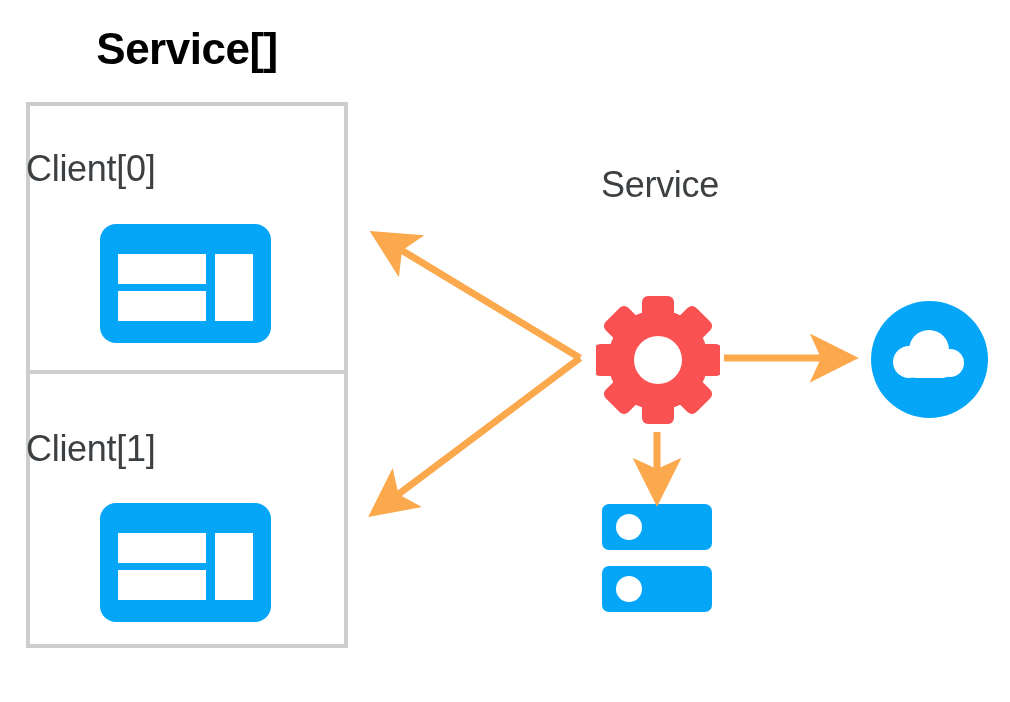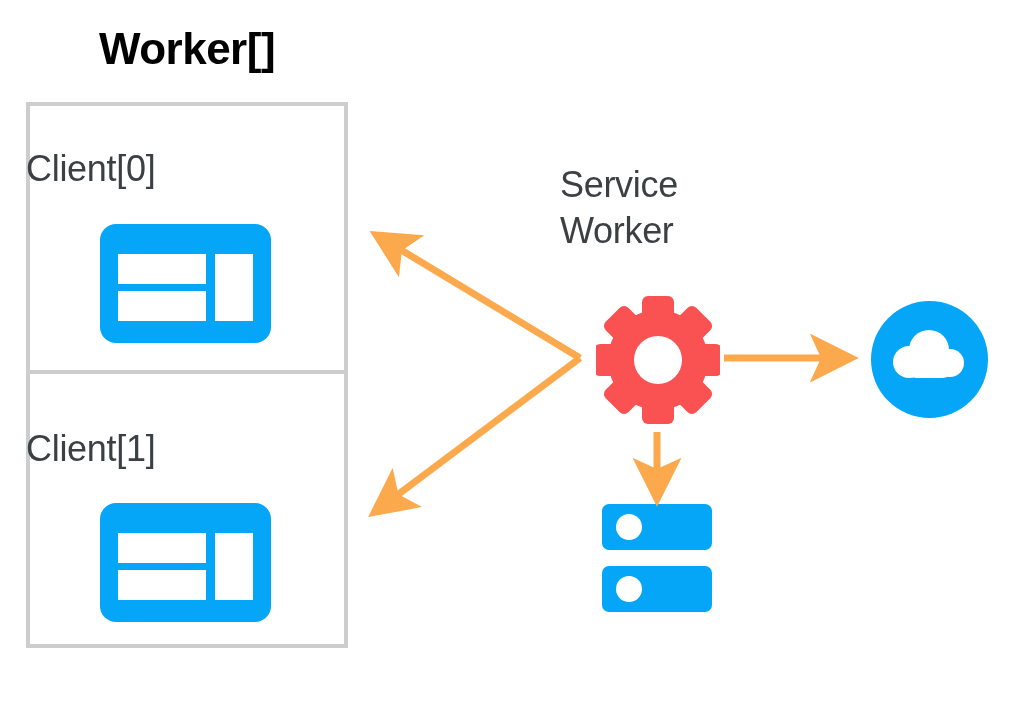--- a/index.html
+++ b/index.html
@@ -44,20 +44,21 @@
     white-space: nowrap;
   }
   .client-label.c0 { top: 148px; }
   .client-label.c1 { top: 428px; }
 
   .sw-label {
     position: absolute;
     left: 560px;
     top: 162px;
     width: 200px;
+    text-align: center;
     font-size: 36px;
     font-weight: 400;
     color: #3C4043;
     letter-spacing: -0.3px;
     line-height: 1.28;
   }
 
   
   .client-box {
     position: absolute;
@@ -150,42 +151,41 @@
     width: 1010px;
     height: 702px;
     pointer-events: none;
   }
 </style>
 </head>
 <body>
 
 <div id="canvas">
 
-  <div class="title-client-array">Worker[]</div>
+  <div class="title-client-array">Service[]</div>
 
   <div class="client-box"></div>
   <div class="client-divider"></div>
 
   <div class="client-label c0">Client[0]</div>
   <div class="browser-icon b0">
     <div class="pane left-top"></div>
     <div class="pane left-bottom"></div>
     <div class="pane right-tall"></div>
   </div>
 
   <div class="client-label c1">Client[1]</div>
   <div class="browser-icon b1">
     <div class="pane left-top"></div>
     <div class="pane left-bottom"></div>
     <div class="pane right-tall"></div>
   </div>
 
   <div class="sw-label">
     <div>Service</div>
-    <div>Worker</div>
   </div>
 
   <div class="gear-wrap">
     <svg width="124" height="128" viewBox="0 0 124 128" aria-hidden="true">
       <g fill="#FA5252">
         <path d="M62 2
                  m0,0
                  "></path>
 
         <g transform="translate(62,64)">

